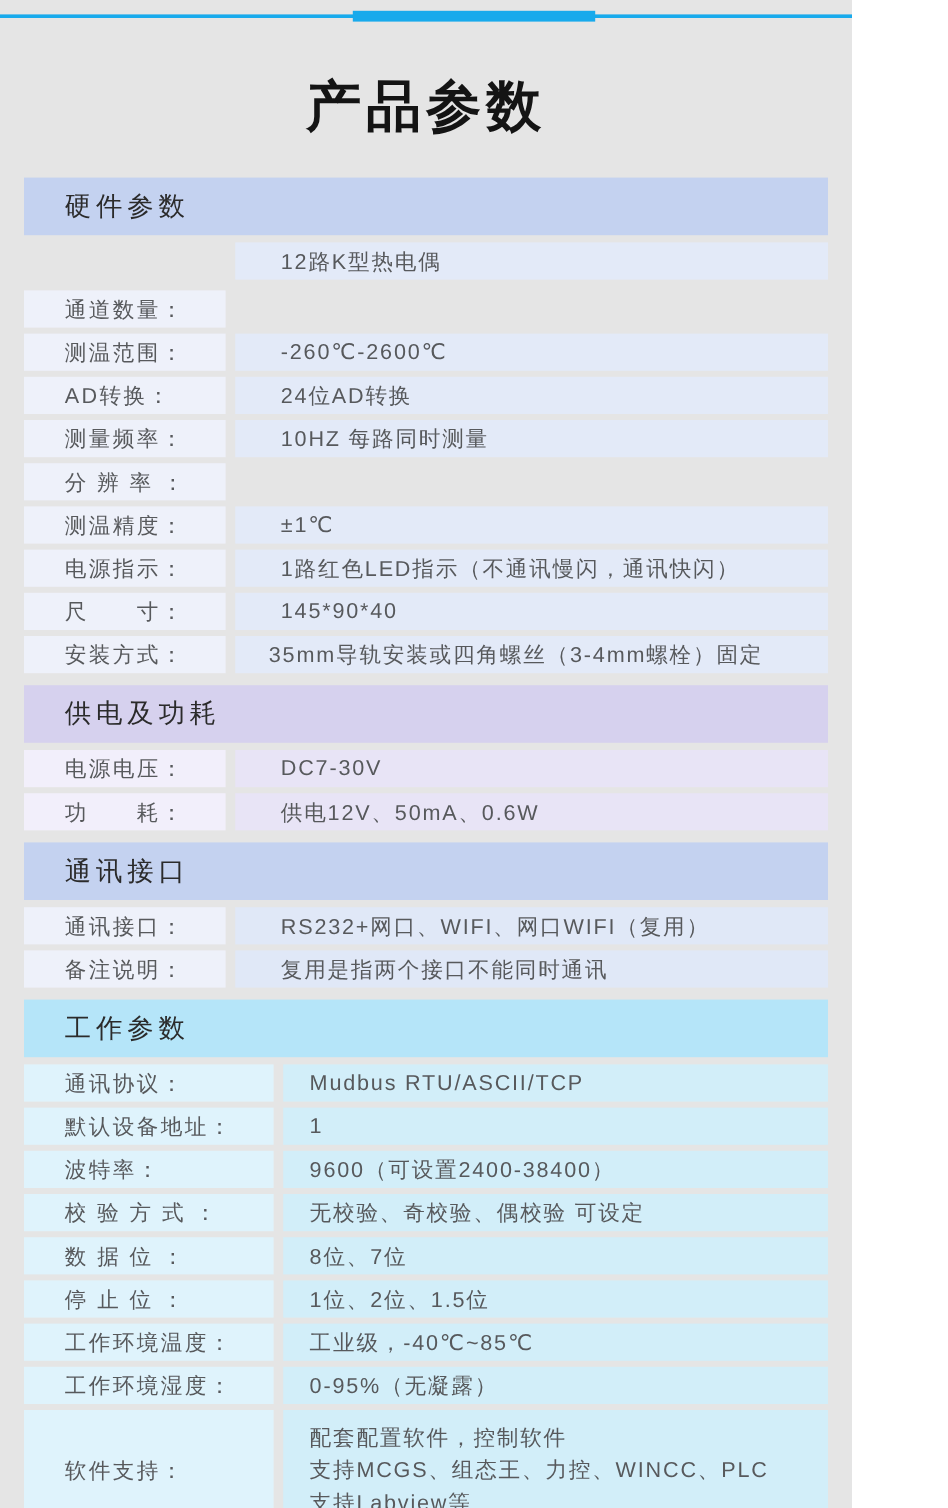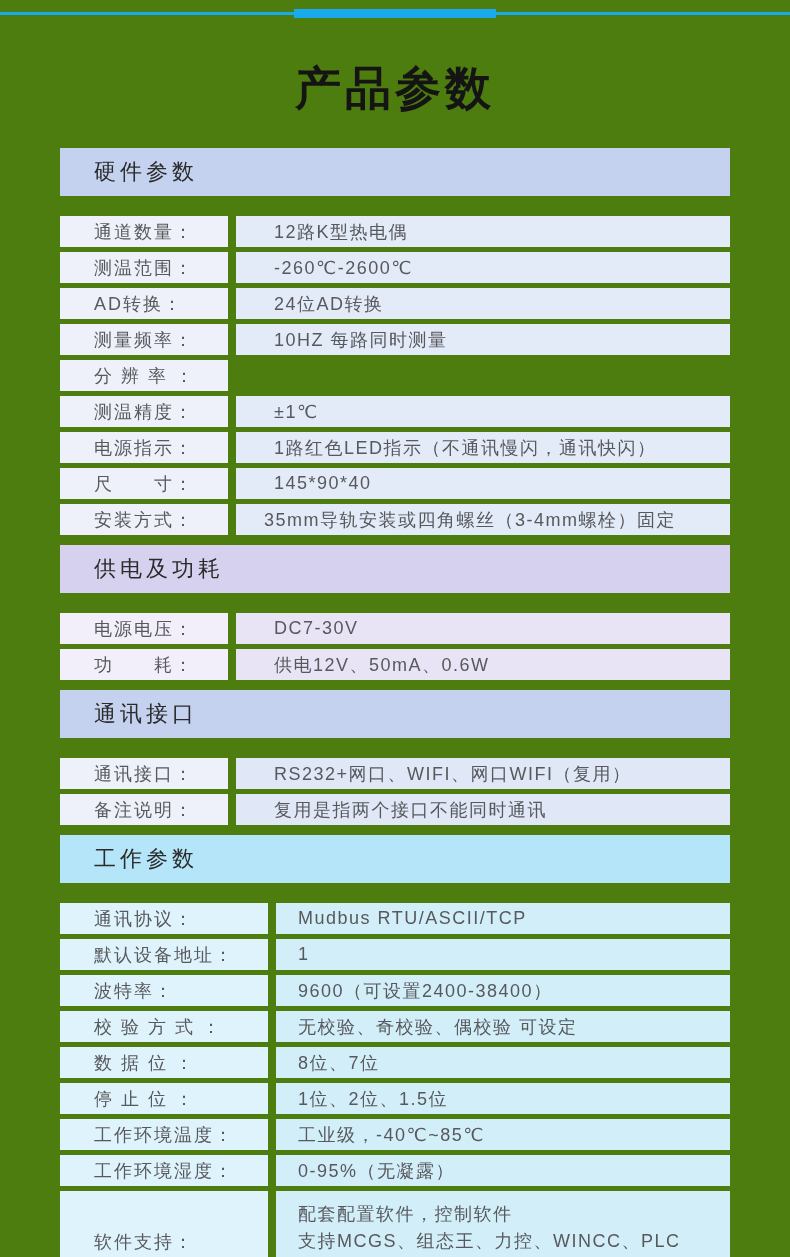--- a/index.html
+++ b/index.html
@@ -1,29 +1,29 @@
 <!DOCTYPE html>
 <html><head>
 <meta charset="utf-8">
 <style>
   html,body{margin:0;padding:0;background:#ffffff;}
   body{width:790px;font-family:"Liberation Sans","DejaVu Sans",sans-serif;}
-  .page{position:relative;width:790px;height:1257px;background:#4d7c0f;overflow:hidden;}
+  .page{position:relative;width:710px;height:1257px;background:#e5e5e5;overflow:hidden;}
 
   .top-rule{position:relative;height:20px;}
   .top-rule-line{position:absolute;top:12px;left:0;right:0;height:3px;}
   .top-rule-bar{position:absolute;top:9px;left:294px;width:202px;height:9px;}
 
   .title{margin:38px 0 28px 0;text-align:center;font-size:46px;font-weight:700;
          letter-spacing:4px;color:#141414;}
 
   .sections{width:670px;margin:0 auto;}
   .section{margin-bottom:10px;}
   .section-header{height:48px;display:flex;align-items:center;padding-left:34px;
-                  font-size:22px;letter-spacing:4px;color:#2b2b2b;margin-bottom:20px;
+                  font-size:22px;letter-spacing:4px;color:#2b2b2b;margin-bottom:6px;
                   box-sizing:border-box;}
   .row{display:flex;gap:8px;margin-bottom:5px;}
   .cell{display:flex;align-items:center;height:31px;font-size:18px;color:#57595c;
         box-sizing:border-box;}
   .cell-label{flex:0 0 168px;padding-left:34px;letter-spacing:2px;white-space:pre;}
   .cell-value{flex:1;padding-left:38px;letter-spacing:1.5px;}
 
   .section-work .cell-label{flex-basis:208px;}
   .section-work .cell-value{padding-left:22px;}
 
@@ -40,21 +40,21 @@
     <div class="top-rule-line" style="background: rgb(24, 170, 236);"></div>
     <div class="top-rule-bar" style="background: rgb(24, 170, 236);"></div>
   </div>
   <h1 class="title">产品参数</h1>
   <main class="sections" id="sections">
       <section class="section section-hardware">
         <div class="section-header" style="background: rgb(196, 210, 240);">
           <span>硬件参数</span>
         </div>
         <div class="row">
-          <div class="cell cell-label" style="background: rgb(238, 241, 250);">通道数量：</div>
+          <div class="cell cell-label" style="background: rgb(238, 241, 250); margin-top: 40px;">通道数量：</div>
           <div class="cell cell-value" style="background: rgb(227, 234, 248);">12路K型热电偶</div>
         </div>
         <div class="row">
           <div class="cell cell-label" style="background: rgb(238, 241, 250);">测温范围：</div>
           <div class="cell cell-value" style="background: rgb(227, 234, 248);">-260℃-2600℃</div>
         </div>
         <div class="row">
           <div class="cell cell-label" style="background: rgb(238, 241, 250);">AD转换：</div>
           <div class="cell cell-value" style="background: rgb(227, 234, 248);">24位AD转换</div>
         </div>

